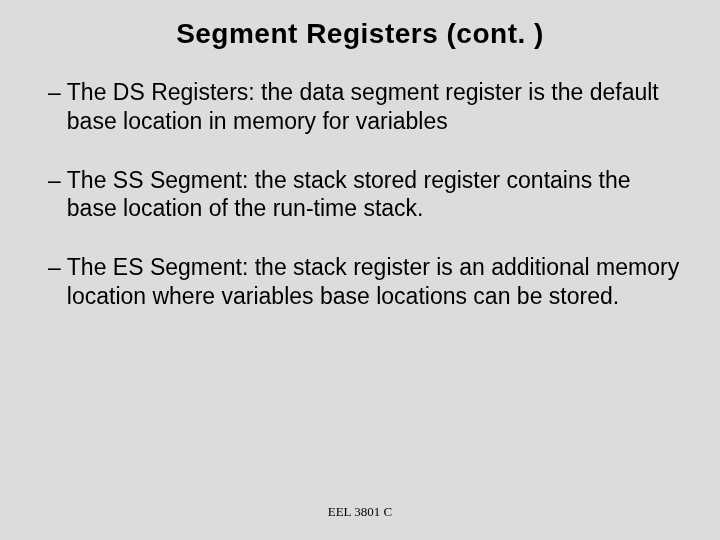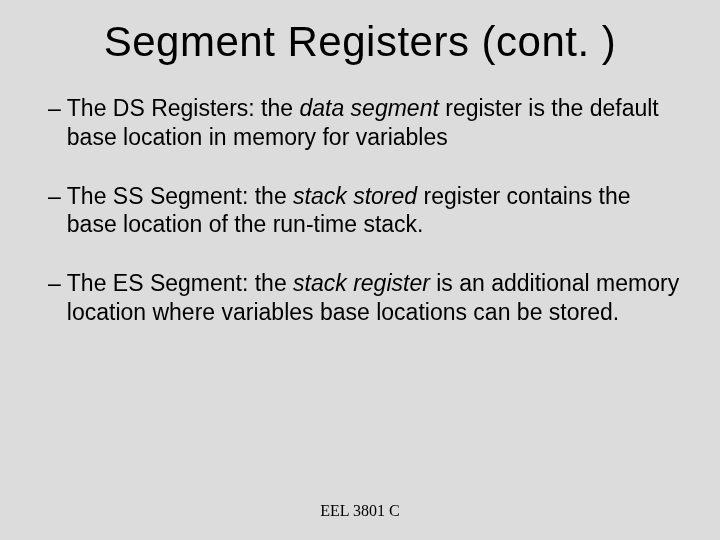--- a/index.html
+++ b/index.html
@@ -10,50 +10,50 @@
     color: #000;
     position: relative;
   }
   .slide {
     width: 720px;
     height: 540px;
     padding: 18px 40px 0 40px;
     position: relative;
   }
   .title {
-    font-size: 42px;
-    font-weight: 400;
+    font-size: 28px;
+    font-weight: 700;
     text-align: center;
     margin-bottom: 28px;
     letter-spacing: 0.5px;
   }
   .bullets {
     padding-left: 8px;
   }
   .bullet {
     display: flex;
     font-size: 23px;
     line-height: 1.25;
     margin-bottom: 30px;
   }
   .dash {
     flex: 0 0 auto;
     padding-right: 6px;
   }
   .bullet-body {
     flex: 1 1 auto;
   }
-  .italic { font-style: italic; }
+  .italic { }
   .footer {
     position: absolute;
     bottom: 20px;
     left: 0;
     width: 100%;
     text-align: center;
-    font-size: 16px;
+    font-size: 13px;
     font-family: "Times New Roman", Times, serif;
   }
 </style>
 </head>
 <body>
 
 <div class="slide">
   <h1 class="title">Segment Registers (cont. )</h1>
 
   <div class="bullets">

